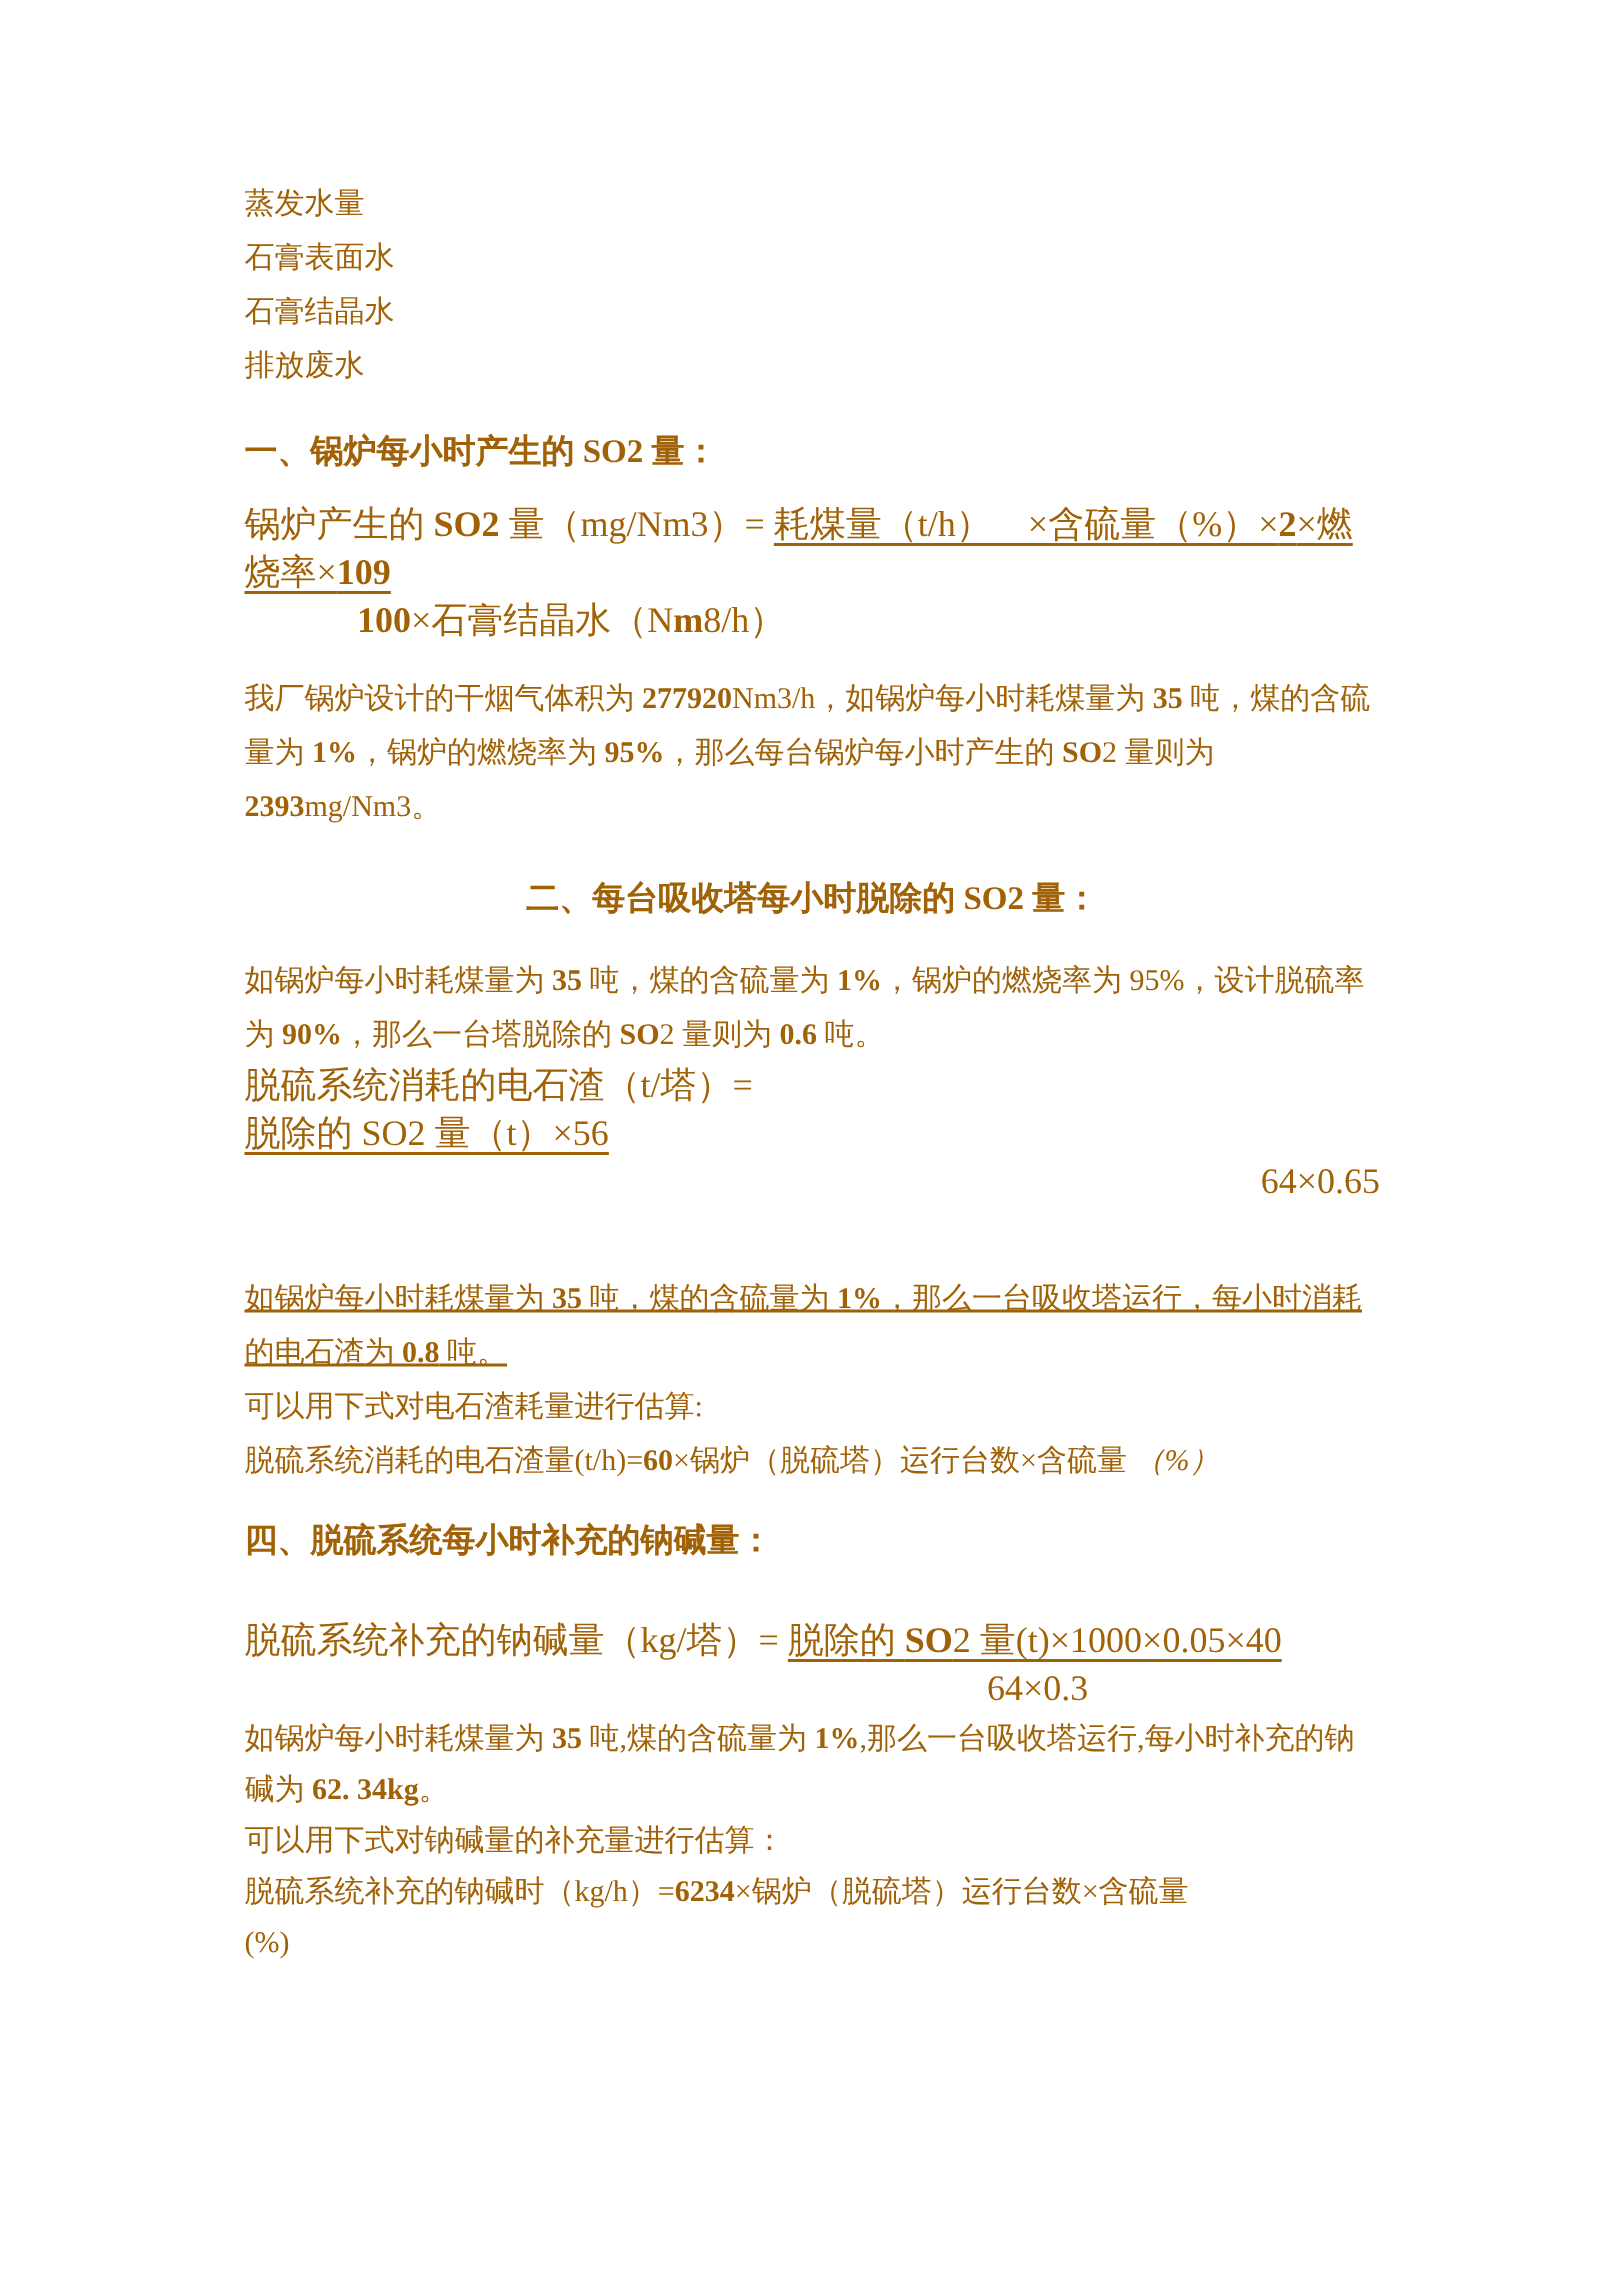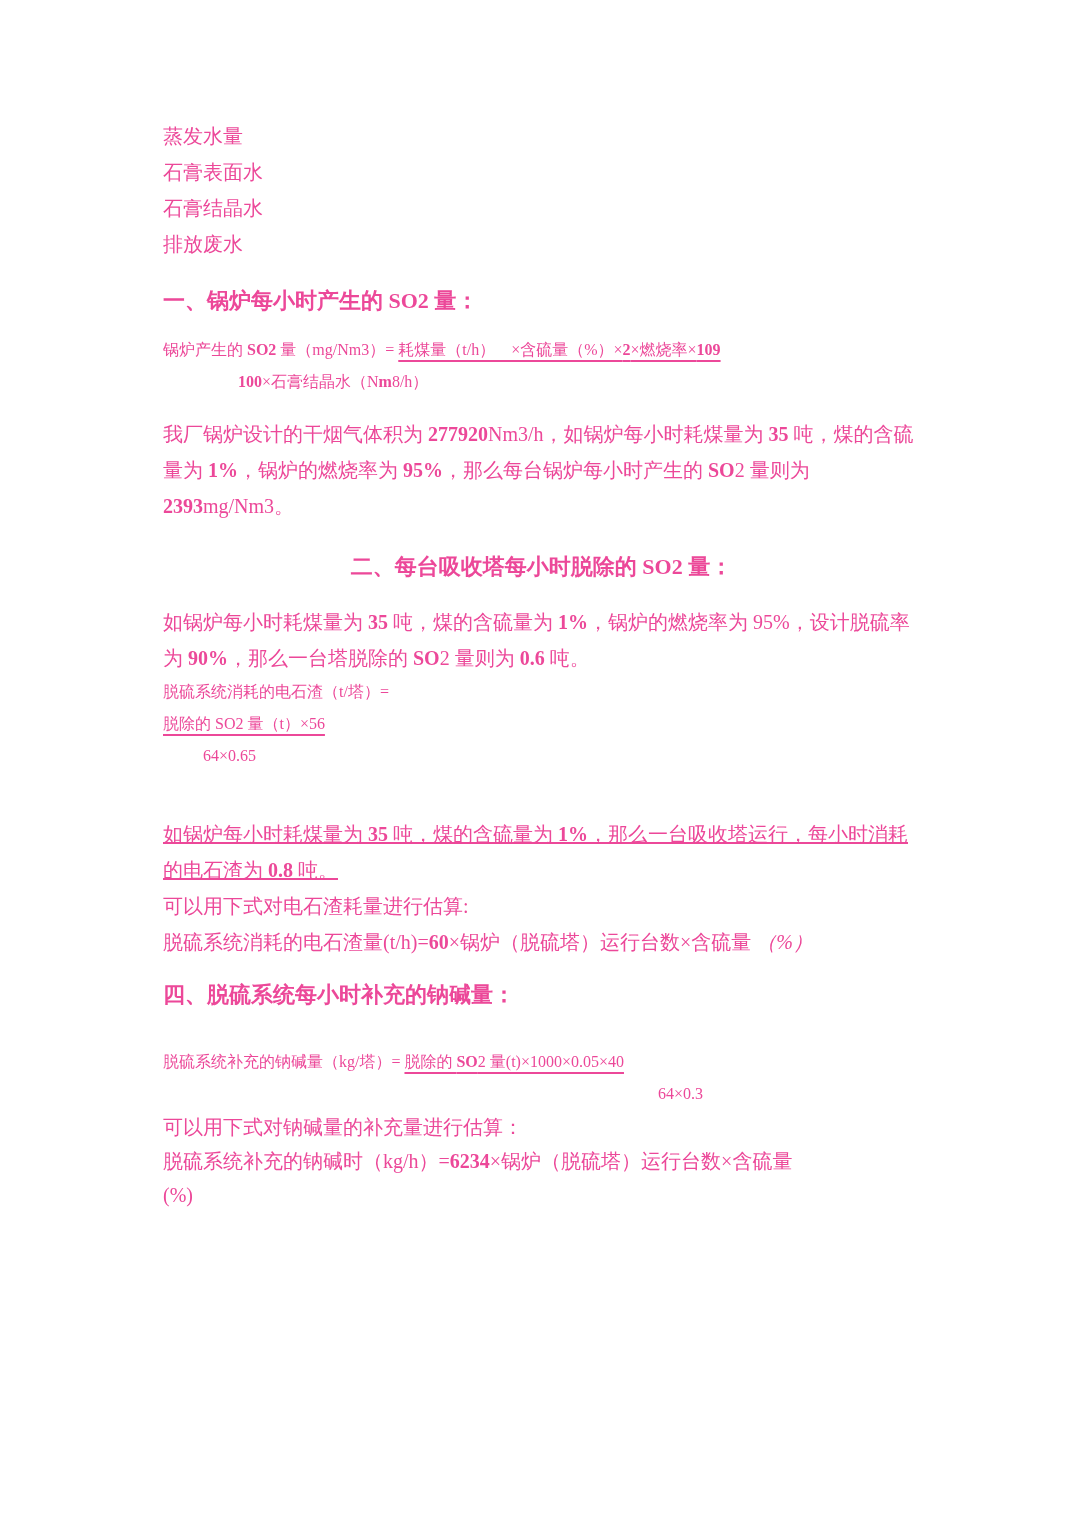--- a/index.html
+++ b/index.html
@@ -8,33 +8,33 @@
     background: #ffffff;
     width: 1080px;
     height: 1528px;
     overflow: hidden;
   }
   .page {
     box-sizing: border-box;
     width: 1080px;
     height: 1528px;
     padding: 118px 160px 0 163px;
-    color: #ec4899;
+    color: #a16207;
     font-family: "Liberation Serif", "DejaVu Serif", serif;
   }
   .content { width: 757px; }
 
   .line, .para {
     font-size: 20px;
     line-height: 36px;
     white-space: pre-wrap;
     margin: 0;
   }
   .fline {
-    font-size: 16px;
+    font-size: 24px;
     line-height: 32px;
     white-space: pre-wrap;
     margin: 0;
   }
   .heading {
     font-size: 22px;
     line-height: 38px;
     font-weight: 700;
     margin: 0;
     white-space: pre-wrap;
@@ -50,21 +50,21 @@
   .mt-24 { margin-top: 24px; }
   .mt-26 { margin-top: 26px; }
   .mt-16 { margin-top: 16px; }
   .mt-18 { margin-top: 18px; }
   .mt-44 { margin-top: 44px; text-decoration: underline; }
   .mb-14 { margin-bottom: 14px; }
   .mb-12 { margin-bottom: 12px; text-align: center; }
   .mb-10 { margin-bottom: 10px; }
   .mb-32 { margin-bottom: 32px; }
   .ind-75  { padding-left: 75px; }
-  .ind-40  { padding-left: 40px; }
+  .ind-40  { padding-left: 40px; text-align: right; }
   .ind-495 { padding-left: 495px; }
   .tail { line-height: 34px; }
 </style>
 </head>
 <body>
 
 <div class="page">
   <div class="content">
 
     <div>
@@ -85,18 +85,19 @@
     <div class="fline">脱硫系统消耗的电石渣（t/塔）=</div>
     <div class="fline"><span class="u">脱除的 SO2 量（t）×56</span></div>
     <div class="fline ind-40">64×0.65</div>
     <p class="para mt-44"><span>如锅炉每小时耗煤量为 </span><span class="b">35</span><span> 吨，煤的含硫量为 </span><span class="b">1%</span><span>，那么一台吸收塔运行，每小时消耗的电石渣为 </span><span class="b">0.8</span><span> 吨。</span></p>
     <div class="line">可以用下式对电石渣耗量进行估算:</div>
     <div class="line"><span>脱硫系统消耗的电石渣量(t/h)=</span><span class="b">60</span><span>×锅炉（脱硫塔）运行台数×含硫量 </span><span class="i">（%）</span></div>
 
     <h1 class="heading mt-16 mb-32">四、脱硫系统每小时补充的钠碱量：</h1>
     <div class="fline"><span>脱硫系统补充的钠碱量（kg/塔）= </span><span class="u">脱除的 </span><span class="b u">SO</span><span class="u">2 量(t)×1000×0.05×40</span></div>
     <div class="fline ind-495">64×0.3</div>
+    <p class="para tail"><span>如锅炉每小时耗煤量为 </span><span class="b">35</span><span> 吨,煤的含硫量为 </span><span class="b">1%</span><span>,那么一台吸收塔运行,每小时补充的钠碱为 </span><span class="b">62. 34kg</span><span>。</span></p>
     <div class="line tail">可以用下式对钠碱量的补充量进行估算：</div>
     <div class="line tail"><span>脱硫系统补充的钠碱时（kg/h）=</span><span class="b">6234</span><span>×锅炉（脱硫塔）运行台数×含硫量</span></div>
     <div class="line tail">(%)</div>
 
   </div>
 </div>
 
 </body></html>

